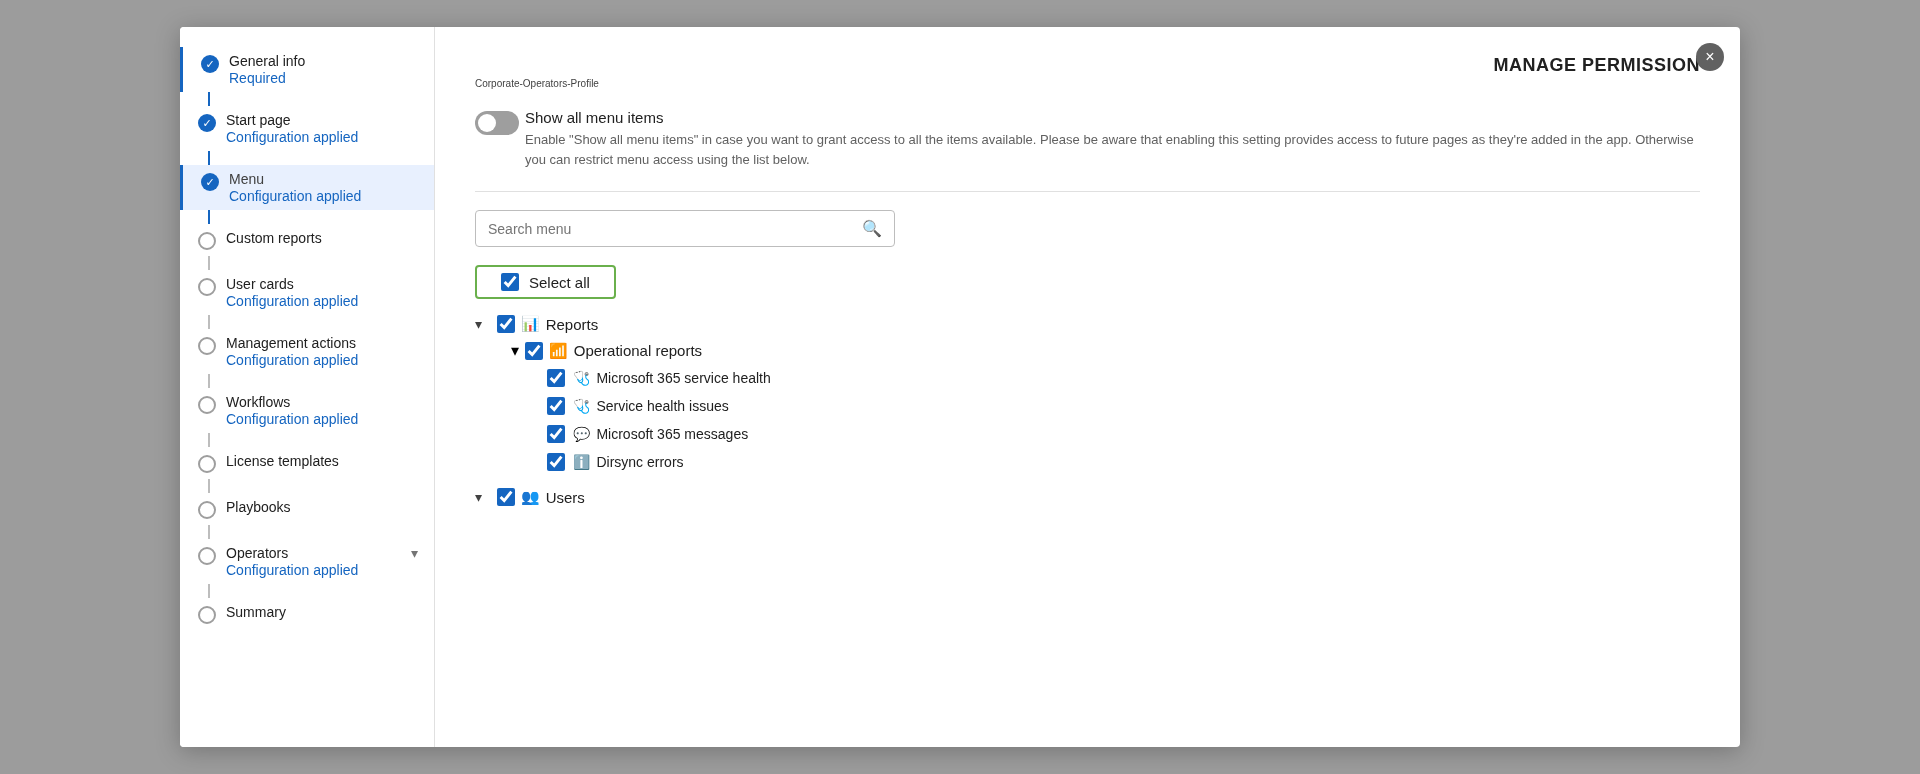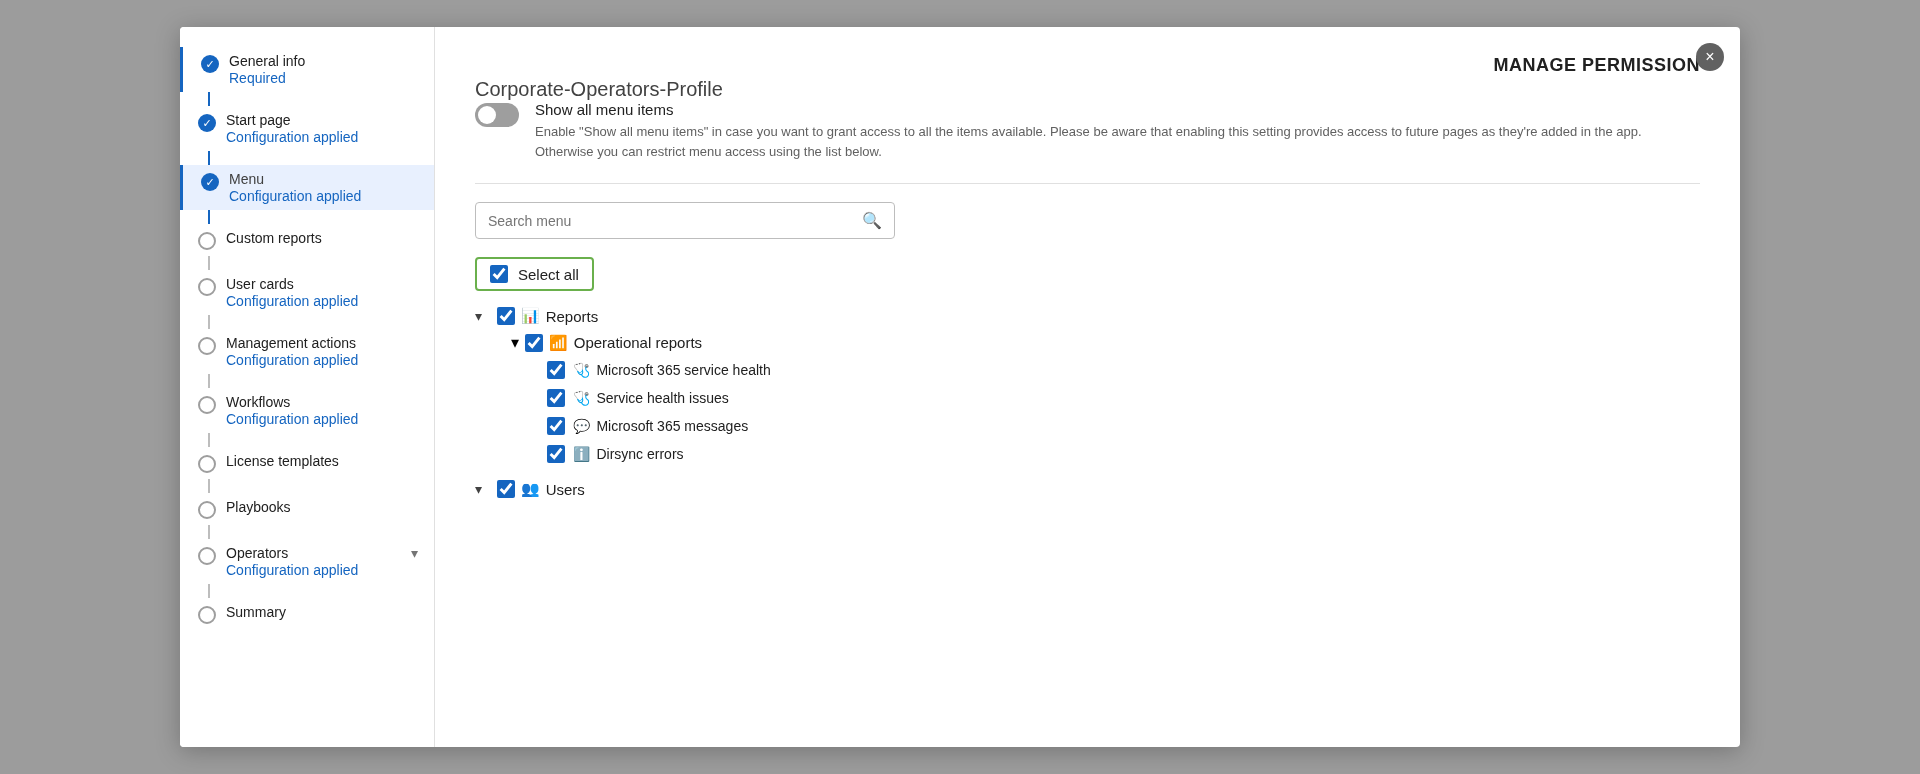--- a/index.html
+++ b/index.html
@@ -128,28 +128,29 @@
     }
     .page-title {
       font-size: 18px;
       font-weight: 600;
       color: #212121;
       letter-spacing: 0.5px;
       text-transform: uppercase;
       text-align: right;
     }
     .page-subtitle {
-      font-size: 20px;
+      font-size: 10px;
       color: #424242;
       margin-top: 2px;
+      margin-bottom: 20px;
     }
     .toggle-row {
       display: flex;
       align-items: flex-start;
-      gap: 16px;
+      gap: 6px;
       margin-bottom: 22px;
     }
     .toggle-wrapper {
       margin-top: 2px;
     }
     .toggle {
       position: relative;
       width: 44px;
       height: 24px;
       display: inline-block;
@@ -215,21 +216,21 @@
     .search-icon { color: #757575; font-size: 16px; }
     
     .menu-tree { padding-left: 0; }
     .select-all-row {
       display: flex;
       align-items: center;
       gap: 10px;
       margin-bottom: 12px;
       border: 2px solid #6ab04c;
       border-radius: 4px;
-      padding: 6px 13px;
+      padding: 6px 24px;
       width: fit-content;
       background: #fff;
       cursor: pointer;
     }
     .select-all-label {
       font-size: 15px;
       color: #212121;
       font-weight: 500;
     }
     .menu-checkbox {

